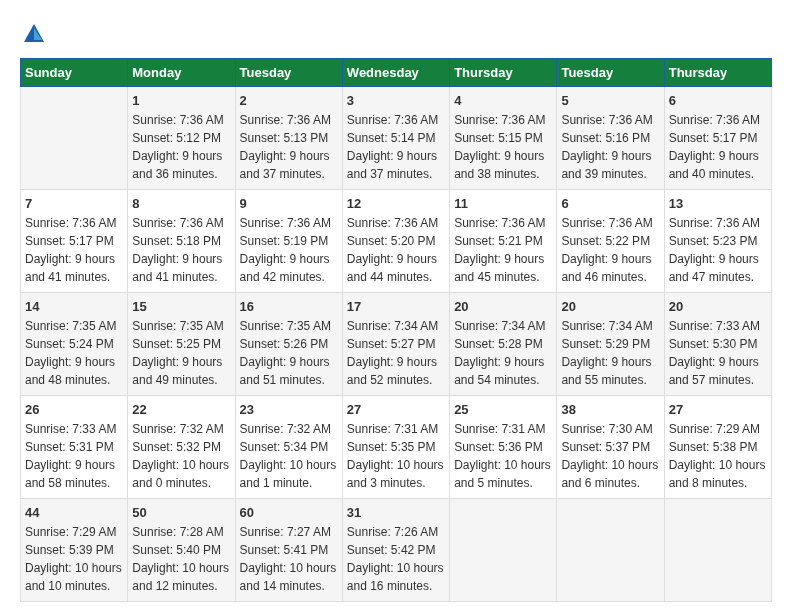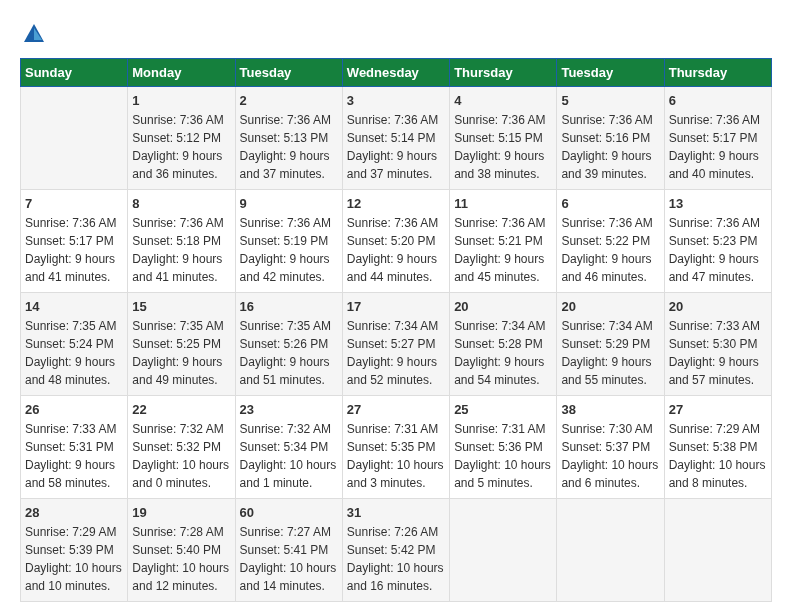--- a/index.html
+++ b/index.html
@@ -239,25 +239,25 @@
           <span class="day-num">38</span>
           <div class="day-info">Sunrise: 7:30 AM<br>Sunset: 5:37 PM<br>Daylight: 10 hours and 6 minutes.</div>
         </td>
         <td>
           <span class="day-num">27</span>
           <div class="day-info">Sunrise: 7:29 AM<br>Sunset: 5:38 PM<br>Daylight: 10 hours and 8 minutes.</div>
         </td>
       </tr>
       <tr>
         <td>
-          <span class="day-num">28</span>
+          <span class="day-num">44</span>
           <div class="day-info">Sunrise: 7:29 AM<br>Sunset: 5:39 PM<br>Daylight: 10 hours and 10 minutes.</div>
         </td>
         <td>
-          <span class="day-num">19</span>
+          <span class="day-num">50</span>
           <div class="day-info">Sunrise: 7:28 AM<br>Sunset: 5:40 PM<br>Daylight: 10 hours and 12 minutes.</div>
         </td>
         <td>
           <span class="day-num">60</span>
           <div class="day-info">Sunrise: 7:27 AM<br>Sunset: 5:41 PM<br>Daylight: 10 hours and 14 minutes.</div>
         </td>
         <td>
           <span class="day-num">31</span>
           <div class="day-info">Sunrise: 7:26 AM<br>Sunset: 5:42 PM<br>Daylight: 10 hours and 16 minutes.</div>
         </td>

